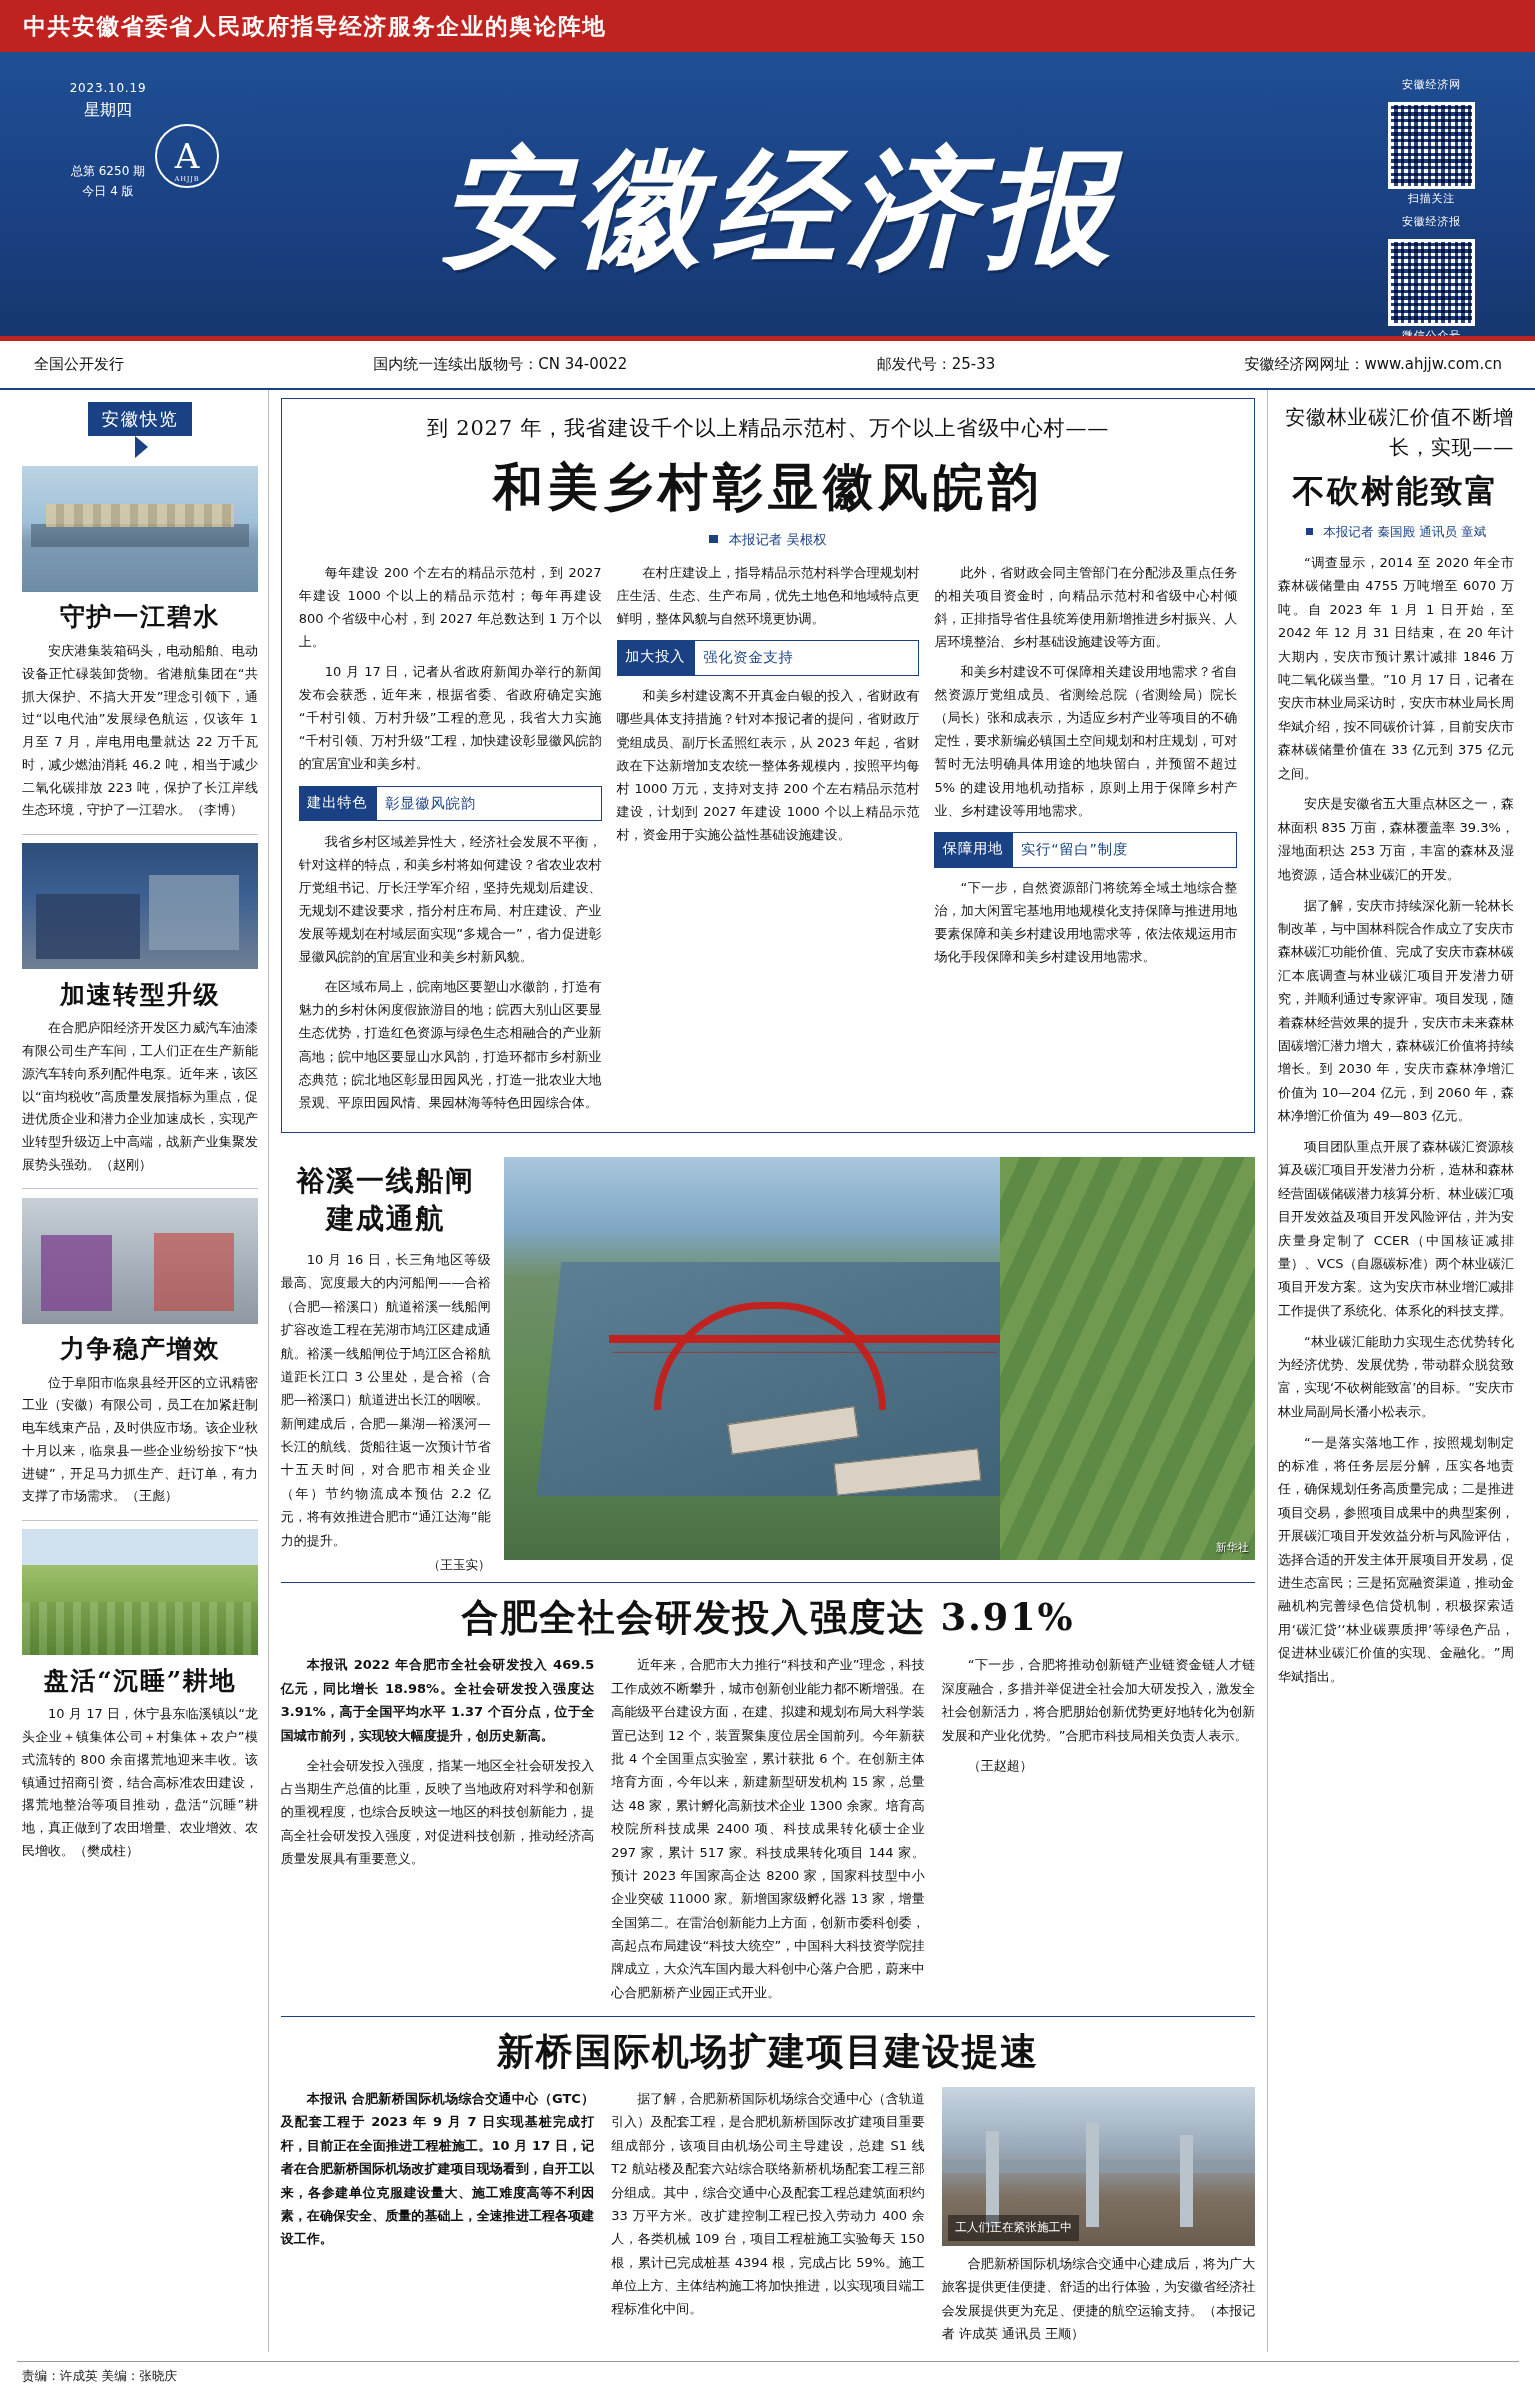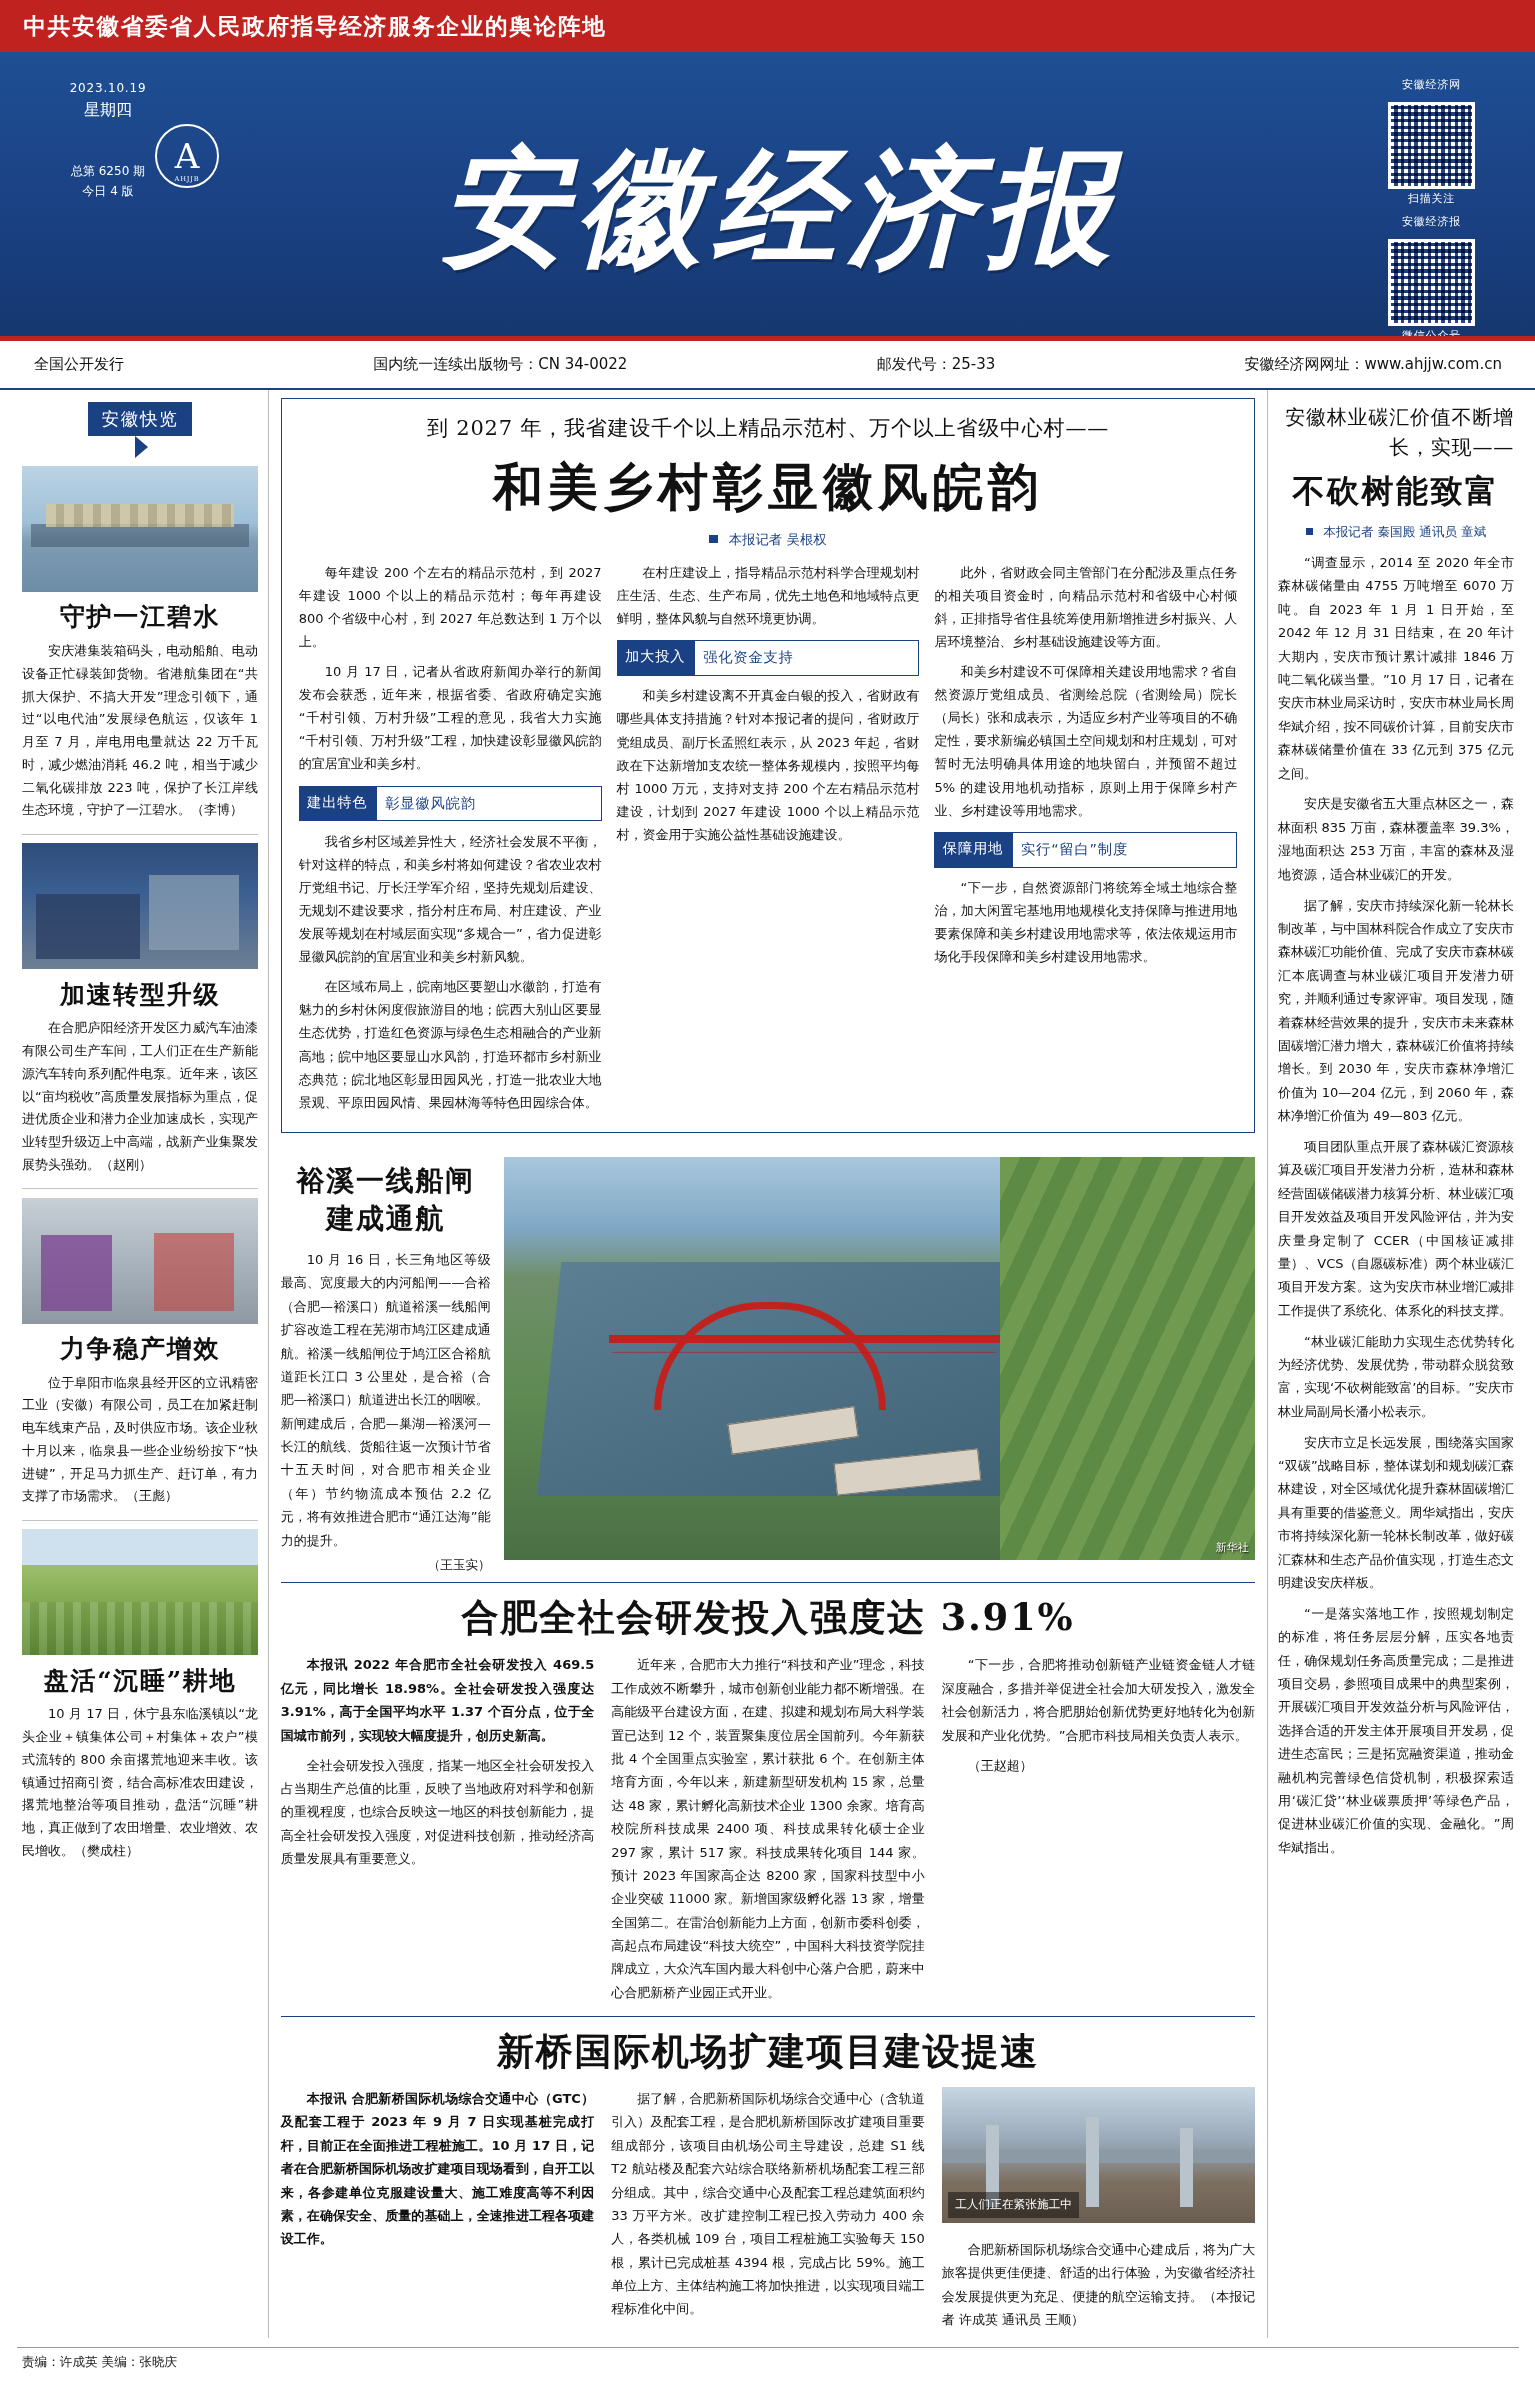--- a/index.html
+++ b/index.html
@@ -88,21 +88,21 @@
   .canal-photo .field{position:absolute;right:0;top:0;width:34%;height:100%;background:repeating-linear-gradient(115deg,#6f9a4f 0 18.5px,#5d8a44 18.5px 37px);}
   .canal-photo .credit{position:absolute;right:6.7px;bottom:5px;color:#fff;font-size:11px;text-shadow:0.8px 0.8px 1.7px #000;}
 
   .bigline{font-size:37px;font-weight:bold;text-align:center;letter-spacing:1.7px;margin:10px 0 10px;font-family:"DejaVu Serif",serif;}
   .hr2{border:0;border-top:1.7px solid #1a4183;margin:5px 0 10px;}
   .cols3{display:flex;gap:17px;}
   .cols3 .c{flex:1;font-size:13px;line-height:1.8;text-align:justify;}
   .cols3 p{margin:0 0 6.7px;text-indent:2em;}
   .lead-in{font-weight:bold;}
 
-  .airport-photo{width:100%;height:136px;position:relative;overflow:hidden;background:linear-gradient(180deg,#c8d6e2 0%,#98a8b8 40%,#7d6f60 70%,#6a5e51 100%);margin-bottom:15px;}
+  .airport-photo{width:100%;height:159px;position:relative;overflow:hidden;background:linear-gradient(180deg,#c8d6e2 0%,#98a8b8 40%,#7d6f60 70%,#6a5e51 100%);margin-bottom:6px;}
   .airport-photo .beam{position:absolute;left:0;top:46%;width:100%;height:13.4px;background:#8c9aa6;}
   .airport-photo .w1{position:absolute;left:14%;top:28%;width:13.4px;height:60%;background:#b9c3cc;}
   .airport-photo .w2{position:absolute;left:46%;top:22%;width:13.4px;height:66%;background:#b9c3cc;}
   .airport-photo .w3{position:absolute;left:76%;top:30%;width:13.4px;height:58%;background:#b9c3cc;}
   .airport-photo .cap{position:absolute;left:6.7px;bottom:5px;background:rgba(0,0,0,.45);color:#fff;font-size:11.7px;padding:2.5px 6.7px;}
 
   
   .r-kicker{font-size:20px;line-height:1.5;text-align:right;letter-spacing:0.8px;font-family:"DejaVu Serif",serif;}
   .r-title{font-size:32px;font-weight:bold;text-align:center;letter-spacing:2.5px;margin:8.4px 0 10px;font-family:"DejaVu Serif",serif;}
   .r-by{text-align:center;font-size:12.6px;color:#1a4183;margin-bottom:10px;}
@@ -300,21 +300,20 @@
       <div class="r-by">
         <span class="sq"></span>
         <span>本报记者 秦国殿  通讯员  童斌</span>
       </div>
       <div class="r-body">
         <p>“调查显示，2014 至 2020 年全市森林碳储量由 4755 万吨增至 6070 万吨。自 2023 年 1 月 1 日开始，至 2042 年 12 月 31 日结束，在 20 年计大期内，安庆市预计累计减排 1846 万吨二氧化碳当量。”10 月 17 日，记者在安庆市林业局采访时，安庆市林业局长周华斌介绍，按不同碳价计算，目前安庆市森林碳储量价值在 33 亿元到 375 亿元之间。</p>
         <p>安庆是安徽省五大重点林区之一，森林面积 835 万亩，森林覆盖率 39.3%，湿地面积达 253 万亩，丰富的森林及湿地资源，适合林业碳汇的开发。</p>
         <p>据了解，安庆市持续深化新一轮林长制改革，与中国林科院合作成立了安庆市森林碳汇功能价值、完成了安庆市森林碳汇本底调查与林业碳汇项目开发潜力研究，并顺利通过专家评审。项目发现，随着森林经营效果的提升，安庆市未来森林固碳增汇潜力增大，森林碳汇价值将持续增长。到 2030 年，安庆市森林净增汇价值为 10—204 亿元，到 2060 年，森林净增汇价值为 49—803 亿元。</p>
         <p>项目团队重点开展了森林碳汇资源核算及碳汇项目开发潜力分析，造林和森林经营固碳储碳潜力核算分析、林业碳汇项目开发效益及项目开发风险评估，并为安庆量身定制了 CCER（中国核证减排量）、VCS（自愿碳标准）两个林业碳汇项目开发方案。这为安庆市林业增汇减排工作提供了系统化、体系化的科技支撑。</p>
         <p>“林业碳汇能助力实现生态优势转化为经济优势、发展优势，带动群众脱贫致富，实现‘不砍树能致富’的目标。”安庆市林业局副局长潘小松表示。</p>
-        <p>安庆市立足长远发展，围绕落实国家“双碳”战略目标，整体谋划和规划碳汇森林建设，对全区域优化提升森林固碳增汇具有重要的借鉴意义。周华斌指出，安庆市将持续深化新一轮林长制改革，做好碳汇森林和生态产品价值实现，打造生态文明建设安庆样板。</p>
         <p>“一是落实落地工作，按照规划制定的标准，将任务层层分解，压实各地责任，确保规划任务高质量完成；二是推进项目交易，参照项目成果中的典型案例，开展碳汇项目开发效益分析与风险评估，选择合适的开发主体开展项目开发易，促进生态富民；三是拓宽融资渠道，推动金融机构完善绿色信贷机制，积极探索适用‘碳汇贷’‘林业碳票质押’等绿色产品，促进林业碳汇价值的实现、金融化。”周华斌指出。</p>
       </div>
     </div>
 
   </div>
 
   <div class="footer">
     <span>责编：许成英  美编：张晓庆</span>
   </div>
 

